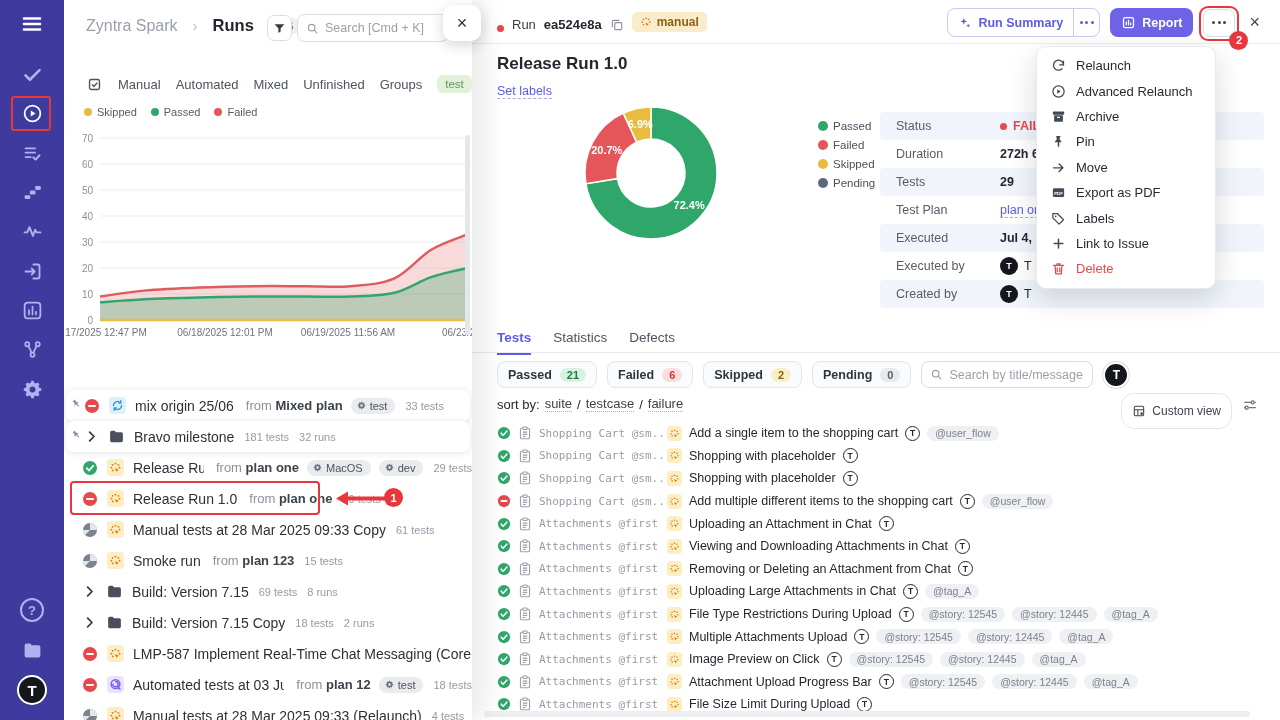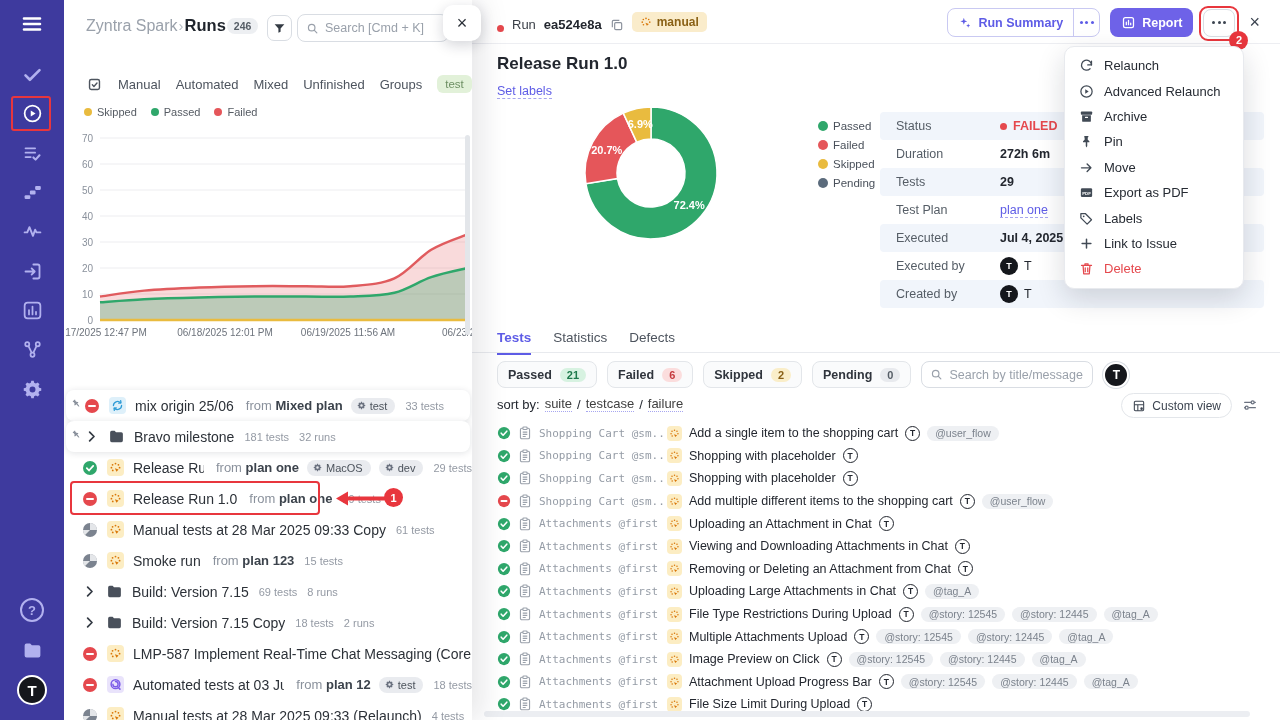--- a/index.html
+++ b/index.html
@@ -14,21 +14,21 @@
 .sb-nav{position:absolute;top:55px;left:0;width:64px}
 .sb-item{position:relative;height:39.3px;display:flex;align-items:center;justify-content:center;color:#b2b1ef}
 .sb-item svg{width:21px;height:21px}
 .sb-item.active{color:#fff}
 .sb-bottom{position:absolute;bottom:10px;left:0;width:64px}
 .sb-bottom .sb-item{height:40px}
 .sb-help{width:24px;height:24px;border:2px solid #b2b1ef;border-radius:50%;display:flex;align-items:center;justify-content:center;font-size:13px;font-weight:700;color:#b2b1ef}
 .sb-avatar{width:30px;height:30px;border-radius:50%;background:#15171c;color:#fff;display:flex;align-items:center;justify-content:center;font-weight:700;font-size:15px;border:2px solid #fff}
 
 .drawer{position:absolute;left:64px;top:0;width:408px;height:720px;background:#fff;z-index:20;overflow:hidden;box-shadow:10px 0 26px rgba(18,23,42,.10)}
-.crumbs{position:absolute;left:22px;top:16px;display:flex;align-items:center;gap:1px;white-space:nowrap}
+.crumbs{position:absolute;left:22px;top:16px;display:flex;align-items:center;gap:15px;white-space:nowrap}
 .crumb-project{font-size:16px;color:#9aa1ab}
 .crumb-sep{font-size:15px;color:#b8bec6}
 .crumb-section{font-size:16.5px;font-weight:700;color:#1f242c}
 .count-badge{background:#edeff2;border-radius:9px;padding:2px 7px;font-size:10.5px;font-weight:700;color:#555d66}
 .filter-btn{position:absolute;left:203px;top:15px;width:25px;height:26px;border:1px solid #d9dde3;border-radius:7px;background:#fff;display:flex;align-items:center;justify-content:center;color:#343b44;cursor:pointer}
 .filter-btn svg{width:13px;height:13px}
 .search-box{position:absolute;left:233px;top:14px;width:152px;height:28px;border:1px solid #d9dde3;border-radius:8px;background:#fff;display:flex;align-items:center;padding:0 8px;gap:6px;color:#9aa1ab}
 .search-box svg{width:13px;height:13px;flex:0 0 auto}
 .search-box input{border:none;outline:none;width:100%;font-size:12.5px;font-family:"Liberation Sans",sans-serif;color:#3a4049}
 .search-box input::placeholder{color:#9aa1ab}
@@ -111,37 +111,37 @@
 .cnt{border-radius:8px;padding:1px 7px;font-size:11px;font-weight:700}
 .cnt.green{background:#d7f2e1;color:#1e7a4c}
 .cnt.red{background:#fbdddd;color:#c53a3e}
 .cnt.yellow{background:#faeec9;color:#8a6116}
 .cnt.grey{background:#e8eaee;color:#555d66}
 .tests-search{width:172px;height:27px}
 .avatar-26{width:26px;height:26px;border-radius:50%;background:#15171c;color:#fff;font-size:12px;font-weight:700;display:flex;align-items:center;justify-content:center;border:2px solid #fff;box-shadow:0 0 0 1px #d9dde3;cursor:pointer}
 
 .sort-row{position:absolute;left:25px;top:396px;font-size:13px;color:#23272f;display:flex;gap:5px;align-items:center}
 .sort-link{color:#404040;border-bottom:1px dotted #a7a6f0;cursor:pointer}
-.custom-view{position:absolute;right:48px;top:393px;height:25px;border:1px solid #e3e6ea;border-radius:13px;background:#fff;display:flex;align-items:center;gap:6px;padding:0 10px;font-size:12px;color:#3c4450;cursor:pointer}
+.custom-view{position:absolute;right:48px;top:393px;height:36px;border:1px solid #e3e6ea;border-radius:13px;background:#fff;display:flex;align-items:center;gap:6px;padding:0 10px;font-size:12px;color:#3c4450;cursor:pointer}
 .custom-view svg{width:14px;height:14px}
 .sliders-btn{position:absolute;right:22px;top:397px;width:16px;height:16px;color:#6b7280;cursor:pointer}
 
 .tests-list{position:absolute;left:25px;top:422px;width:770px}
 .test-row{height:22.6px;display:flex;align-items:center;white-space:nowrap;cursor:pointer}
 .test-row .st-sm{width:14px;height:14px;flex:0 0 auto}
 .clip-ic{width:14px;height:14px;margin-left:7px;flex:0 0 auto}
 .suite{margin-left:7px;width:128px;font-family:"DejaVu Sans Mono",monospace;font-size:11px;color:#959ca6;overflow:hidden;flex:0 0 auto}
 .t-kind{width:15px;height:15px;border-radius:4px;background:#fcedc3;display:flex;align-items:center;justify-content:center;flex:0 0 auto}
 .t-kind svg{width:11px;height:11px}
 .t-title{margin-left:7px;font-size:12.5px;font-weight:500;color:#23272f}
 .avatar-ring{width:15px;height:15px;margin-left:7px;border:1.4px solid #23272f;border-radius:50%;background:#fff;color:#23272f;font-size:8.5px;font-weight:700;display:inline-flex;align-items:center;justify-content:center;flex:0 0 auto}
 .t-tag{margin-left:7px;background:#eef0f3;border-radius:8px;padding:1.5px 8px;font-size:10.5px;color:#7b828c}
 .bottom-scroll{position:absolute;left:12px;top:711px;width:766px;height:6px;border-radius:3px;background:#eceef2}
 
-.menu{position:absolute;left:1064px;top:46px;width:180px;background:#fff;border:1px solid #e8eaee;border-radius:10px;box-shadow:0 10px 28px rgba(18,23,42,.16);padding:6px 0;z-index:60}
+.menu{position:absolute;left:1036px;top:46px;width:180px;background:#fff;border:1px solid #e8eaee;border-radius:10px;box-shadow:0 10px 28px rgba(18,23,42,.16);padding:6px 0;z-index:60}
 .menu-item{position:relative;height:25.4px;display:flex;align-items:center;gap:10px;padding:0 14px;font-size:13px;color:#262b33;cursor:pointer}
 .menu-item svg{width:15px;height:15px;color:#414a55;flex:0 0 auto}
 .menu-item.danger{color:#e5484d}
 .menu-item.danger svg{color:#e5484d}
 </style>
 </head>
 <body>
 
 <div class="stage">
 

